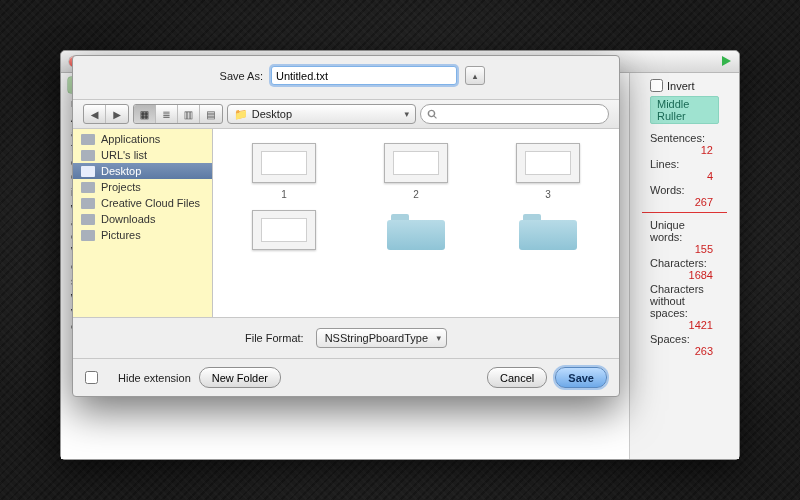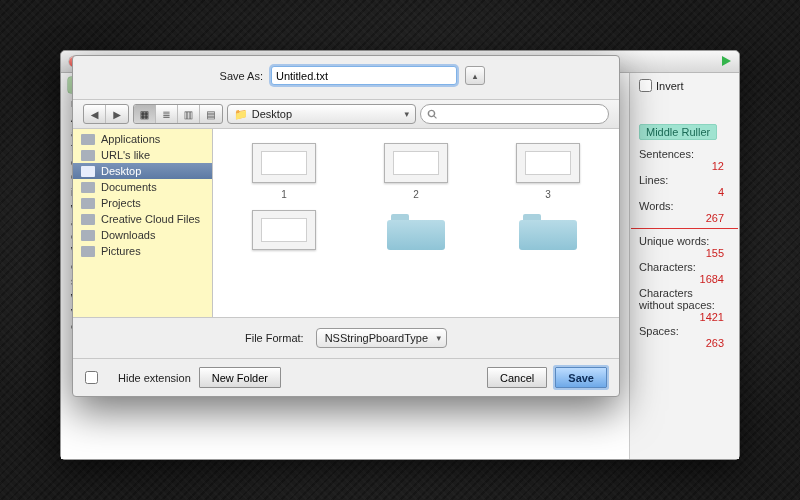--- a/index.html
+++ b/index.html
@@ -34,29 +34,28 @@
   .tl.r{background:radial-gradient(circle at 35% 30%,#ff8b82,#e0443e);}
   .tl.y{background:radial-gradient(circle at 35% 30%,#ffe07a,#e1a82a);}
   .tl.g{background:radial-gradient(circle at 35% 30%,#9be07d,#55b53f);}
   .titlebar .title { position:absolute; left:0; right:0; text-align:center; pointer-events:none;}
   .doc-body { flex:1; display:flex; background:#fff; overflow:hidden;}
   .doc-text { flex:1; padding:8px 10px; font-size:11px; color:#222; line-height:1.35; overflow:hidden;}
   .doc-text .lead { font-weight:bold;}
   .doc-text a { color:#2a5db0; text-decoration:underline;}
   .side-panel {
     width:110px; background:#f3f3f3; border-left:1px solid #ccc;
-    padding:6px 9px; font-size:11px;
+    padding:6px 20px; font-size:11px;
   }
   .side-panel .chk { display:flex; align-items:center; gap:4px; margin-bottom:4px;}
   .side-panel .chk input {margin:0;}
   .side-panel .ruler {
     display:inline-block; background:#9fe3d0; color:#1b6b56;
     padding:1px 6px; border:1px solid #8ad4bf; border-radius:2px; margin-bottom:6px;
     cursor:default;
-    margin-top:28px;
   }
   .stat-label { color:#333; margin-top:2px;}
   .stat-val { color:#cc1f1f; text-align:right; font-weight:500; margin:0 6px 2px 0;}
   .red-line { border-top:1px solid #d33; margin:4px -8px 6px -8px;}
   .play-icon { position:absolute; right:8px; top:5px; width:0;height:0;
     border-left:9px solid #34b44c; border-top:5px solid transparent; border-bottom:5px solid transparent;}
   .info-icon {
     position:absolute; left:7px; top:26px; width:16px;height:16px;border-radius:3px;
     background:#bfe6b5; color:#2c7d3a; font-style:italic; font-weight:bold;
     display:flex;align-items:center;justify-content:center; font-size:13px;
@@ -147,21 +146,21 @@
   .popup{
     height:20px;border:1px solid #9a9a9a;border-radius:4px;background:linear-gradient(#fff,#e6e6e6);
     display:flex;align-items:center;padding:0 18px 0 8px;font-size:11px;position:relative;cursor:default;
   }
   .popup::after{content:"▾";position:absolute;right:5px;font-size:9px;color:#555;}
   .sheet-bottom{
     display:flex;align-items:center;gap:8px;padding:8px 12px;
   }
   .chk2{display:flex;align-items:center;gap:20px;font-size:11px;}
   .btn{
-    height:21px;padding:0 12px;border:1px solid #8f8f8f;border-radius:1px;
+    height:21px;padding:0 12px;border:1px solid #8f8f8f;border-radius:10px;
     background:linear-gradient(#fff,#dcdcdc);font-size:11px;cursor:pointer;
     box-shadow:0 1px 0 rgba(255,255,255,.6) inset;
   }
   .btn.primary{
     background:linear-gradient(#bcdcff,#6ea9e8);
     border-color:#5a89c0;color:#0b2a55;font-weight:700;
     box-shadow:0 0 0 2px rgba(100,160,230,.5);
   }
   .spacer{flex:1;}
 </style>
@@ -248,29 +247,25 @@
   </div>
 
   <div class="browser">
     <div class="src-list" id="src-list">
         <div class="src-item">
           <span class="ic"></span>
           <span>Applications</span>
         </div>
         <div class="src-item">
           <span class="ic"></span>
-          <span>URL's like</span>
+          <span>URL's list</span>
         </div>
         <div class="src-item selected">
           <span class="ic"></span>
           <span>Desktop</span>
-        </div>
-        <div class="src-item">
-          <span class="ic"></span>
-          <span>Documents</span>
         </div>
         <div class="src-item">
           <span class="ic"></span>
           <span>Projects</span>
         </div>
         <div class="src-item">
           <span class="ic"></span>
           <span>Creative Cloud Files</span>
         </div>
         <div class="src-item">

